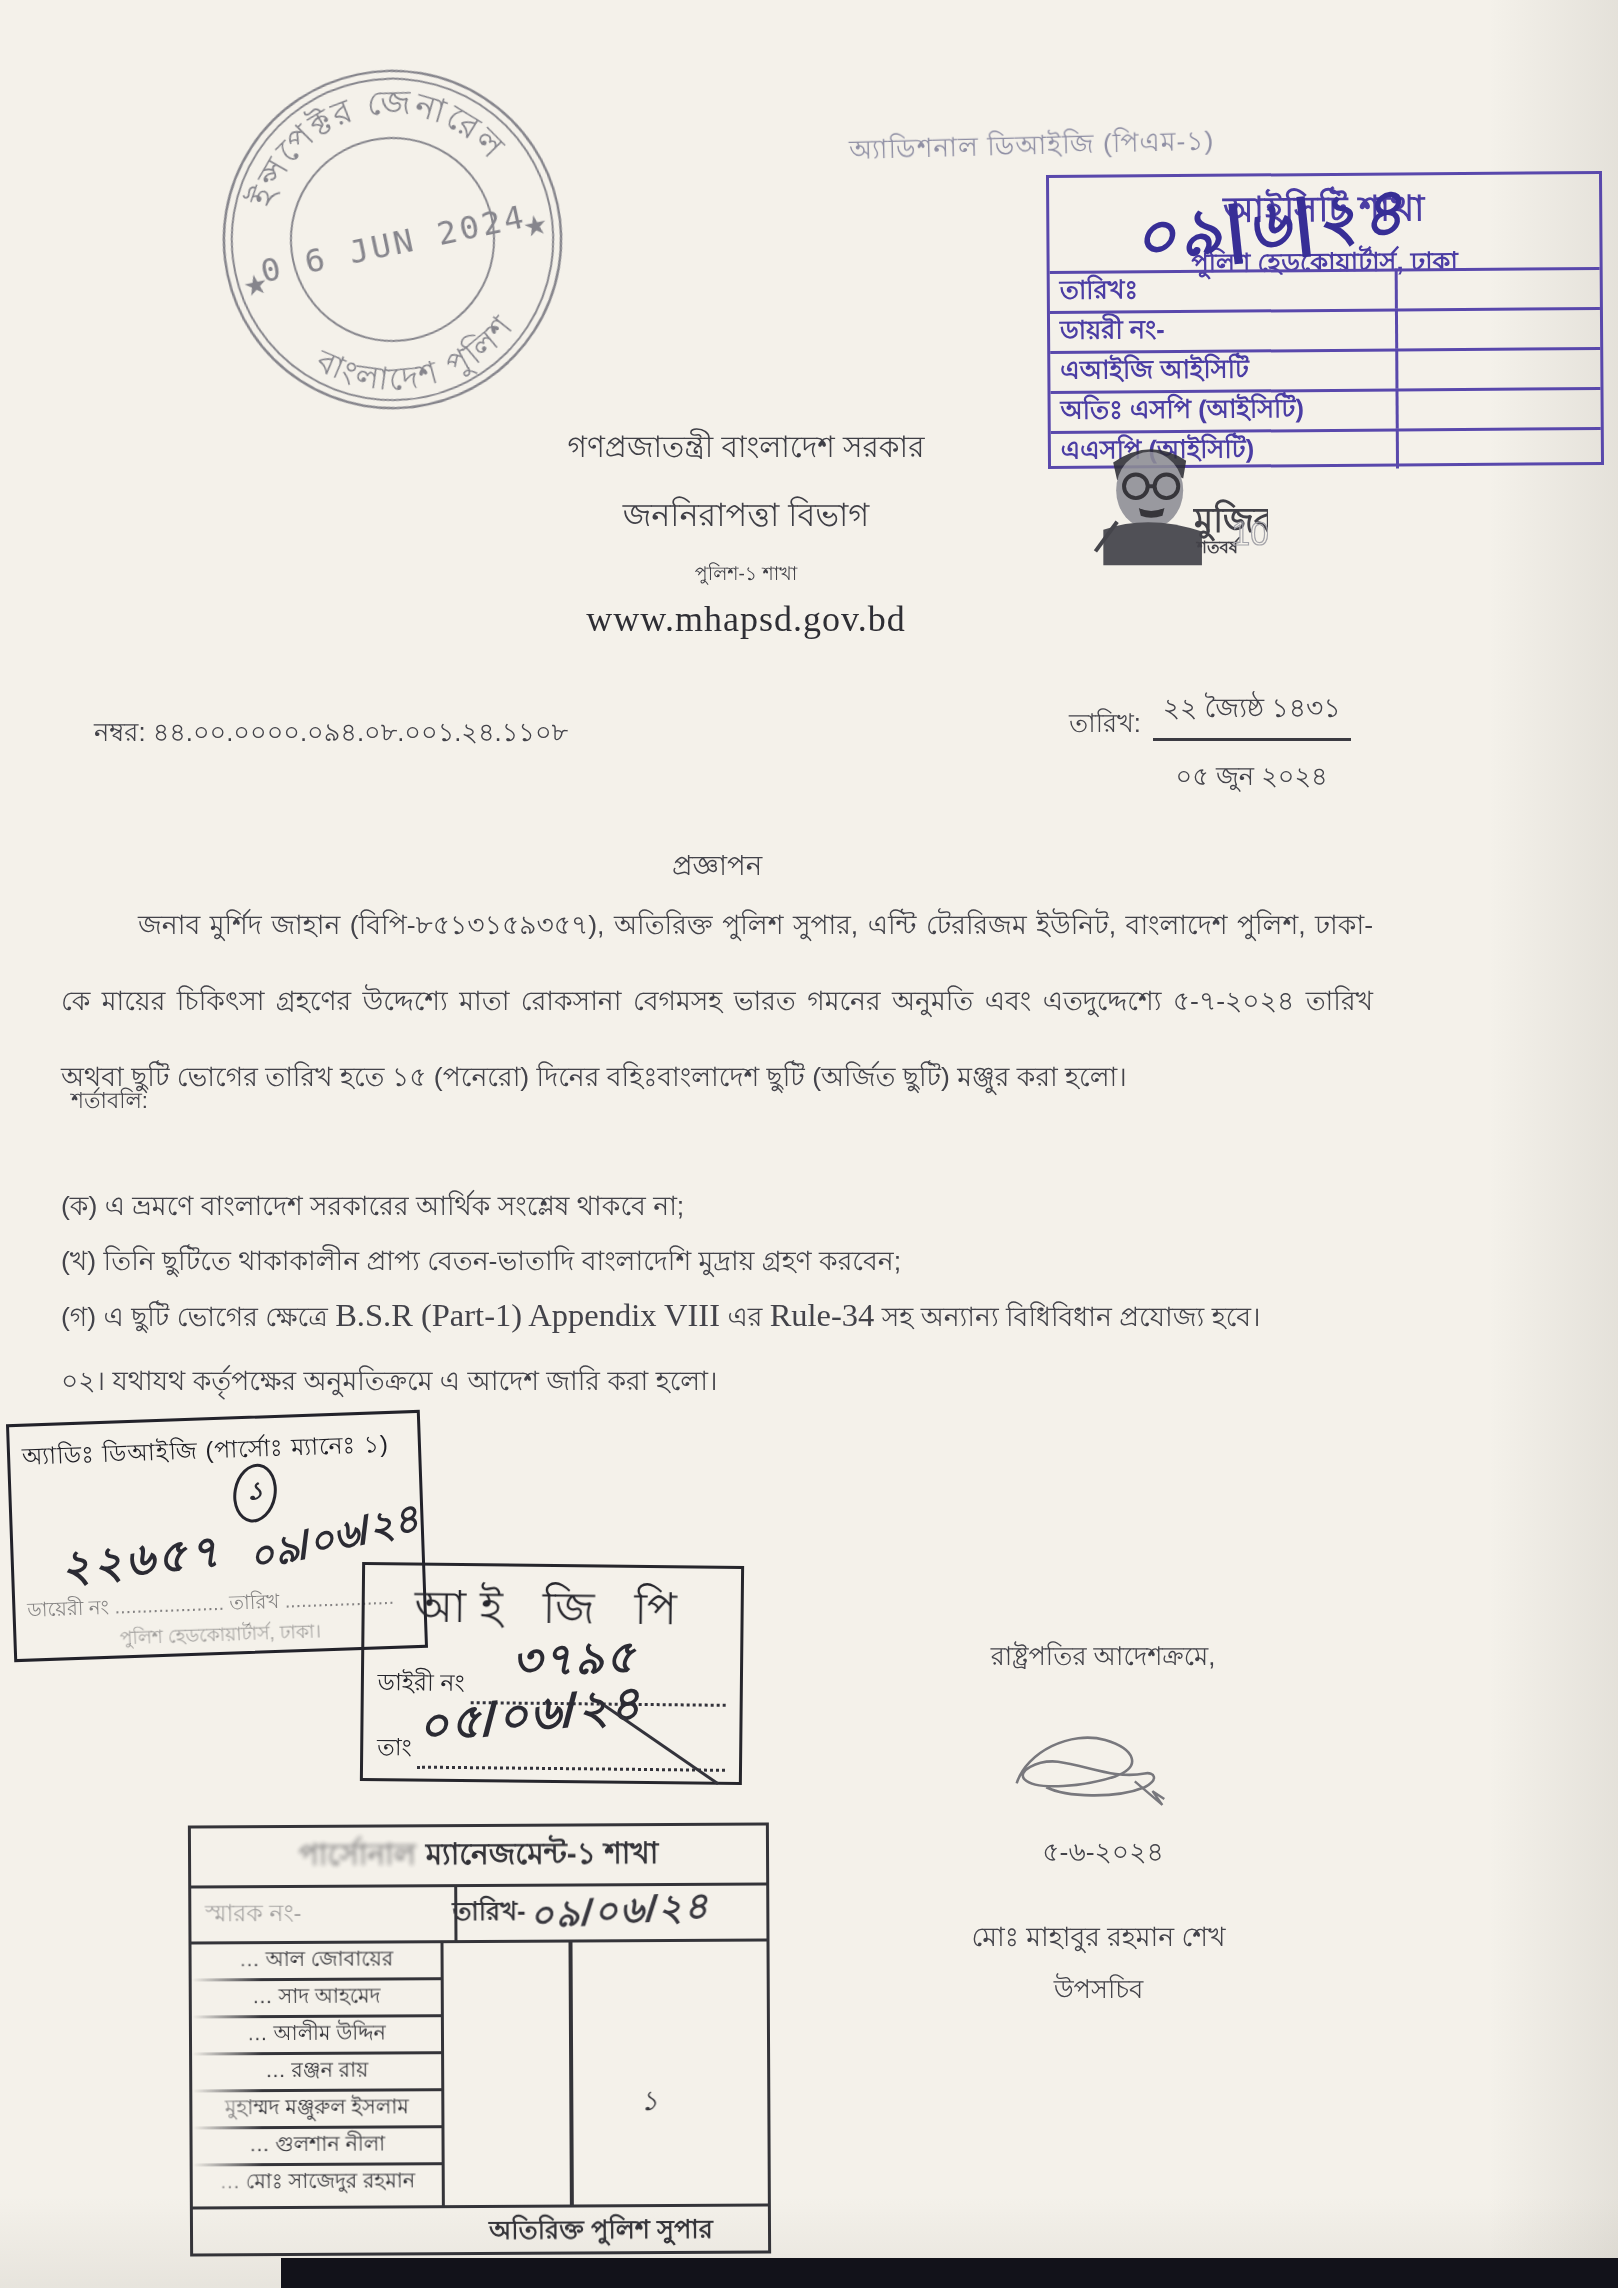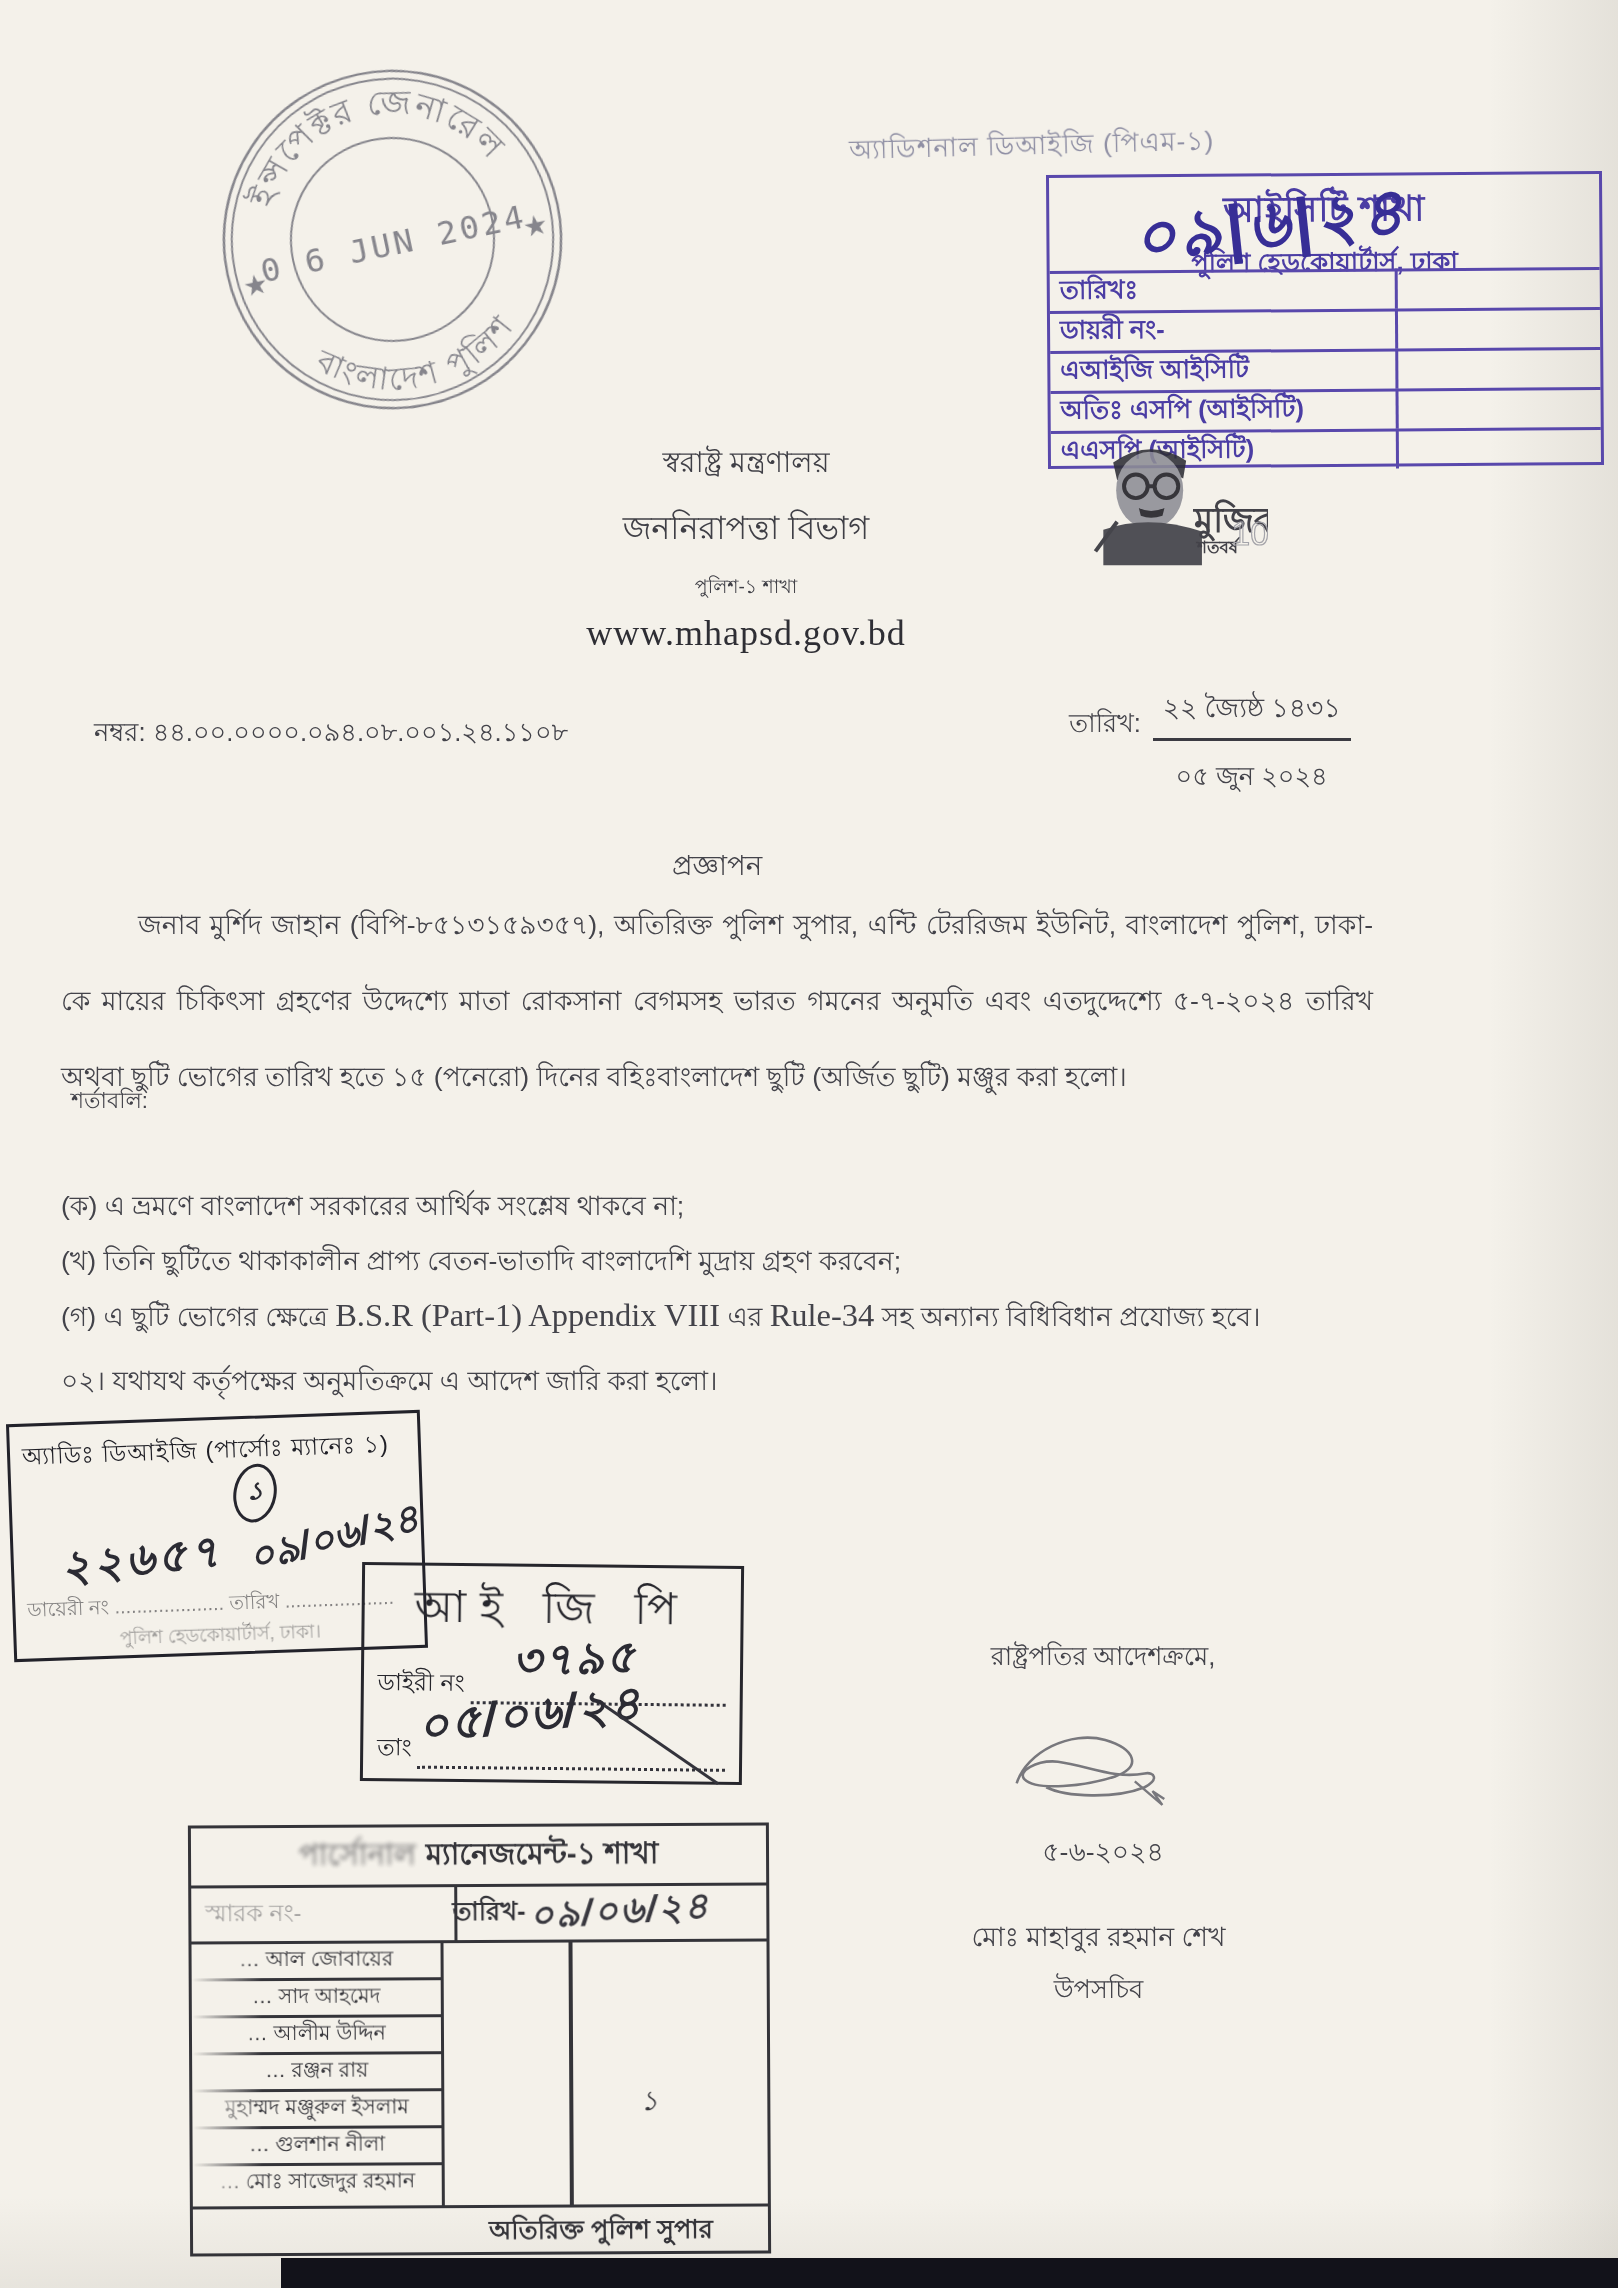--- a/index.html
+++ b/index.html
@@ -176,21 +176,21 @@
     <line x1="93" y1="56" x2="100" y2="56" stroke="#1c1c22" stroke-width="4"></line>
     <path d="M84,78 Q96,84 110,78 L108,86 Q96,90 86,86 Z" fill="#1c1c22"></path>
     <path d="M48,100 Q95,84 148,102 L148,136 L48,136 Z" fill="#3a3a42"></path>
     <line x1="62" y1="92" x2="40" y2="122" stroke="#2e2e36" stroke-width="4"></line>
     <text x="140" y="102" font-size="35" font-weight="bold" fill="#2b2b33">মুজিব</text>
     <text x="143" y="124" font-size="17" font-weight="bold" fill="#2b2b33">শতবর্ষ</text>
     <text x="178" y="116" font-size="34" fill="none" stroke="#9a9aa2" stroke-width="1.2">100</text>
   </svg>
 
   <div class="abs lh">
-    <div class="lh-l2">স্বরাষ্ট্র মন্ত্রণালয়</div>
+    <div class="lh-l1">গণপ্রজাতন্ত্রী বাংলাদেশ সরকার</div>
     <div class="lh-l3">জননিরাপত্তা বিভাগ</div>
     <div class="lh-l4">পুলিশ-১ শাখা</div>
     <div class="lh-web">www.mhapsd.gov.bd</div>
   </div>
 
   <div class="abs refno">নম্বর: ৪৪.০০.০০০০.০৯৪.০৮.০০১.২৪.১১০৮</div>
   <div class="abs refdate">
     <div class="refdate-label">তারিখ:</div>
     <div class="refdate-col">
       <div class="refdate-bn">২২ জ্যৈষ্ঠ ১৪৩১</div>

